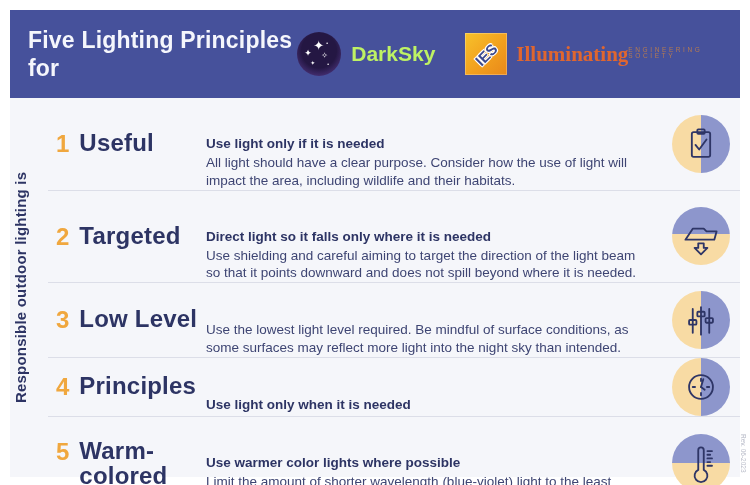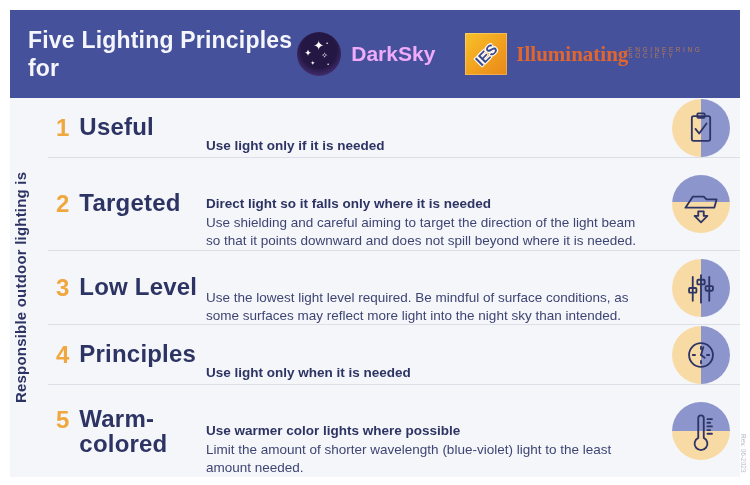--- a/index.html
+++ b/index.html
@@ -14,21 +14,21 @@
   .darksky { display:flex; align-items:center; gap:10px; }
   .ds-circle { position:relative; width:44px; height:44px; border-radius:50%;
                background:radial-gradient(circle at 50% 42%, #241743 52%, #5c3f93 96%); overflow:hidden; flex:0 0 auto; }
   .ds-circle span { position:absolute; color:#ffffff; line-height:1; }
   .s1 { left:16px; top:7px;  font-size:13px; }
   .s2 { left:7px;  top:17px; font-size:9px; }
   .s3 { left:24px; top:20px; font-size:8px; }
   .s4 { left:13px; top:28px; font-size:6px; }
   .s5 { left:29px; top:9px;  font-size:5px; }
   .s6 { left:30px; top:30px; font-size:5px; }
-  .ds-word { color:#f0abfc; font-weight:bold; font-size:21px; }
+  .ds-word { color:#bef264; font-weight:bold; font-size:21px; }
   .ies { display:flex; align-items:center; gap:9px; }
   .ies-square { width:42px; height:42px; background:linear-gradient(135deg,#f7c22b 0%,#f2a01e 55%,#e8881a 100%);
                 display:flex; align-items:center; justify-content:center; flex:0 0 auto;
                 box-shadow:inset 0 0 0 1px rgba(255,255,255,.25); }
   .ies-abbr { transform:rotate(-45deg); font-weight:bold; font-size:15px; color:#3c4a8e;
               text-shadow:1px 1px 0 #fff,-1px -1px 0 #fff,1px -1px 0 #fff,-1px 1px 0 #fff; }
   .ies-words { display:flex; flex-direction:row; line-height:1; }
   .ies-name { font-family:"Liberation Serif", serif; color:#e0662f; font-size:21px; font-weight:bold; }
   .ies-sub { font-size:6.5px; letter-spacing:2.6px; color:#b57a52; margin-top:3px; }
 
@@ -93,20 +93,21 @@
 
     <div class="rows">
 
       <div class="row">
         <div class="numtitle">
           <span class="num">1</span>
           <span class="ptitle">Useful</span>
         </div>
         <div class="texts">
           <div class="pheading">Use light only if it is needed</div>
+          <div class="pbody">All light should have a clear purpose. Consider how the use of light will impact the area, including wildlife and their habitats.</div>
         </div>
         <div class="iconwrap">
           <div class="icircle split-v">
             <svg width="44" height="44" viewBox="0 0 48 48">
               <rect x="14" y="11" width="20" height="27" rx="2"></rect>
               <rect x="20" y="8" width="8" height="5" rx="1"></rect>
               <polyline points="18,25 22,30 30,19"></polyline>
             </svg>
           </div>
         </div>

